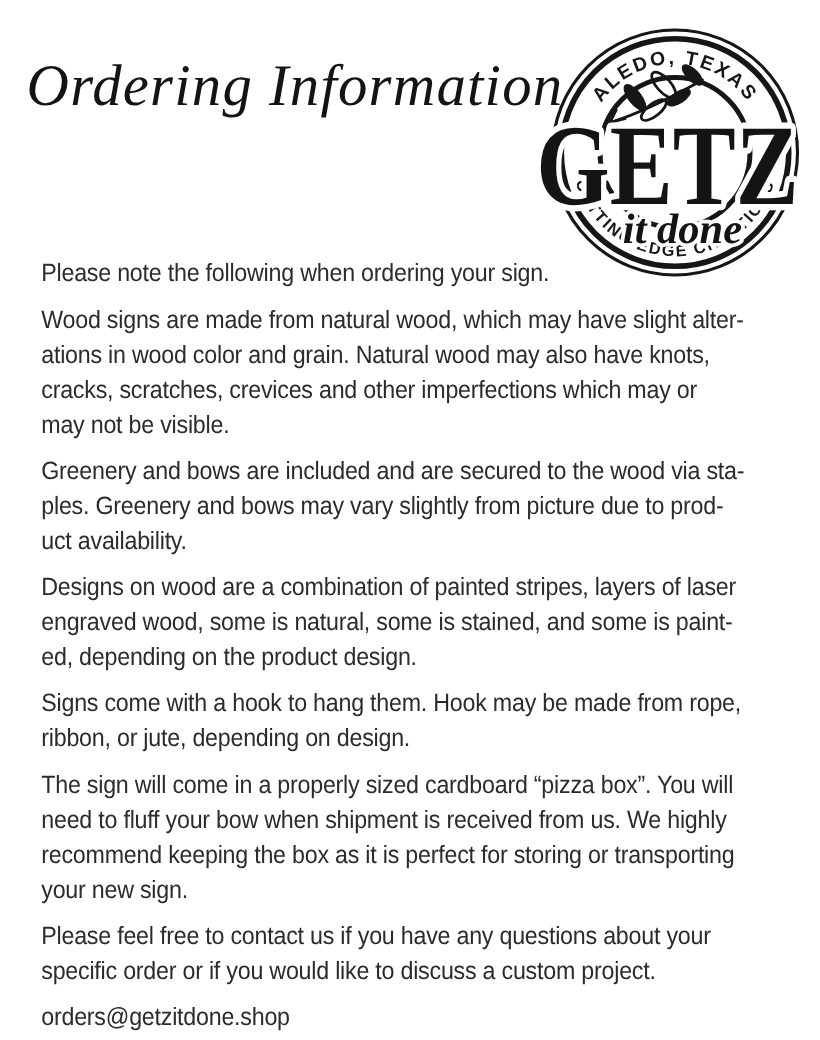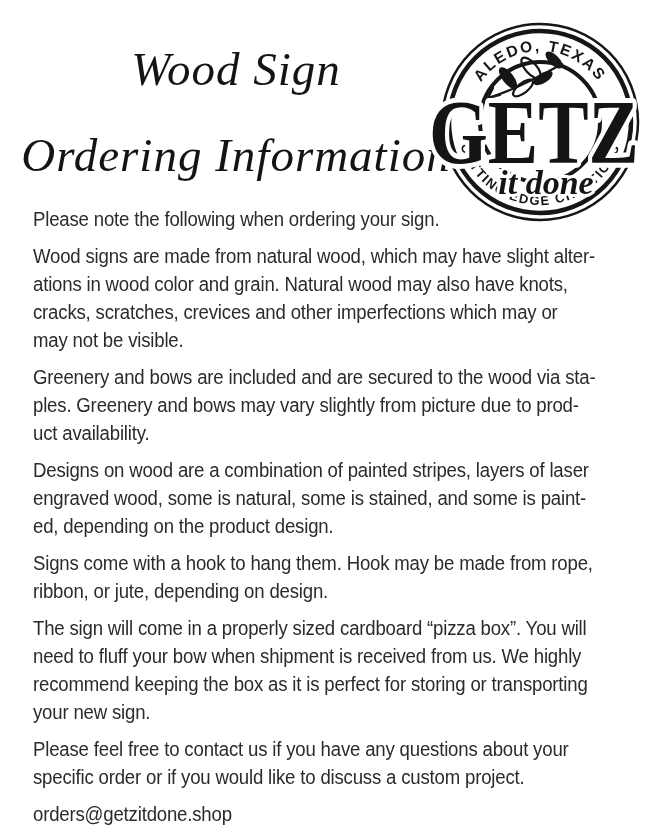--- a/index.html
+++ b/index.html
@@ -79,21 +79,20 @@
     margin: 0 0 9px 0;
     white-space: pre;
   }
 </style>
 </head>
 <body>
 
 <div class="page">
 
   <header class="title">
-    <div>Wood Sign</div>
     <div>Ordering Information</div>
   </header>
 
   <svg class="logo" viewBox="0 0 220 216" aria-hidden="true">
 
     <circle class="ring" cx="110" cy="106" r="98" stroke-width="2.5"></circle>
     <circle class="ring" cx="110" cy="106" r="91" stroke-width="4.5"></circle>
     <circle class="ring" cx="110" cy="106" r="60" stroke-width="4"></circle>
 
     <defs>

